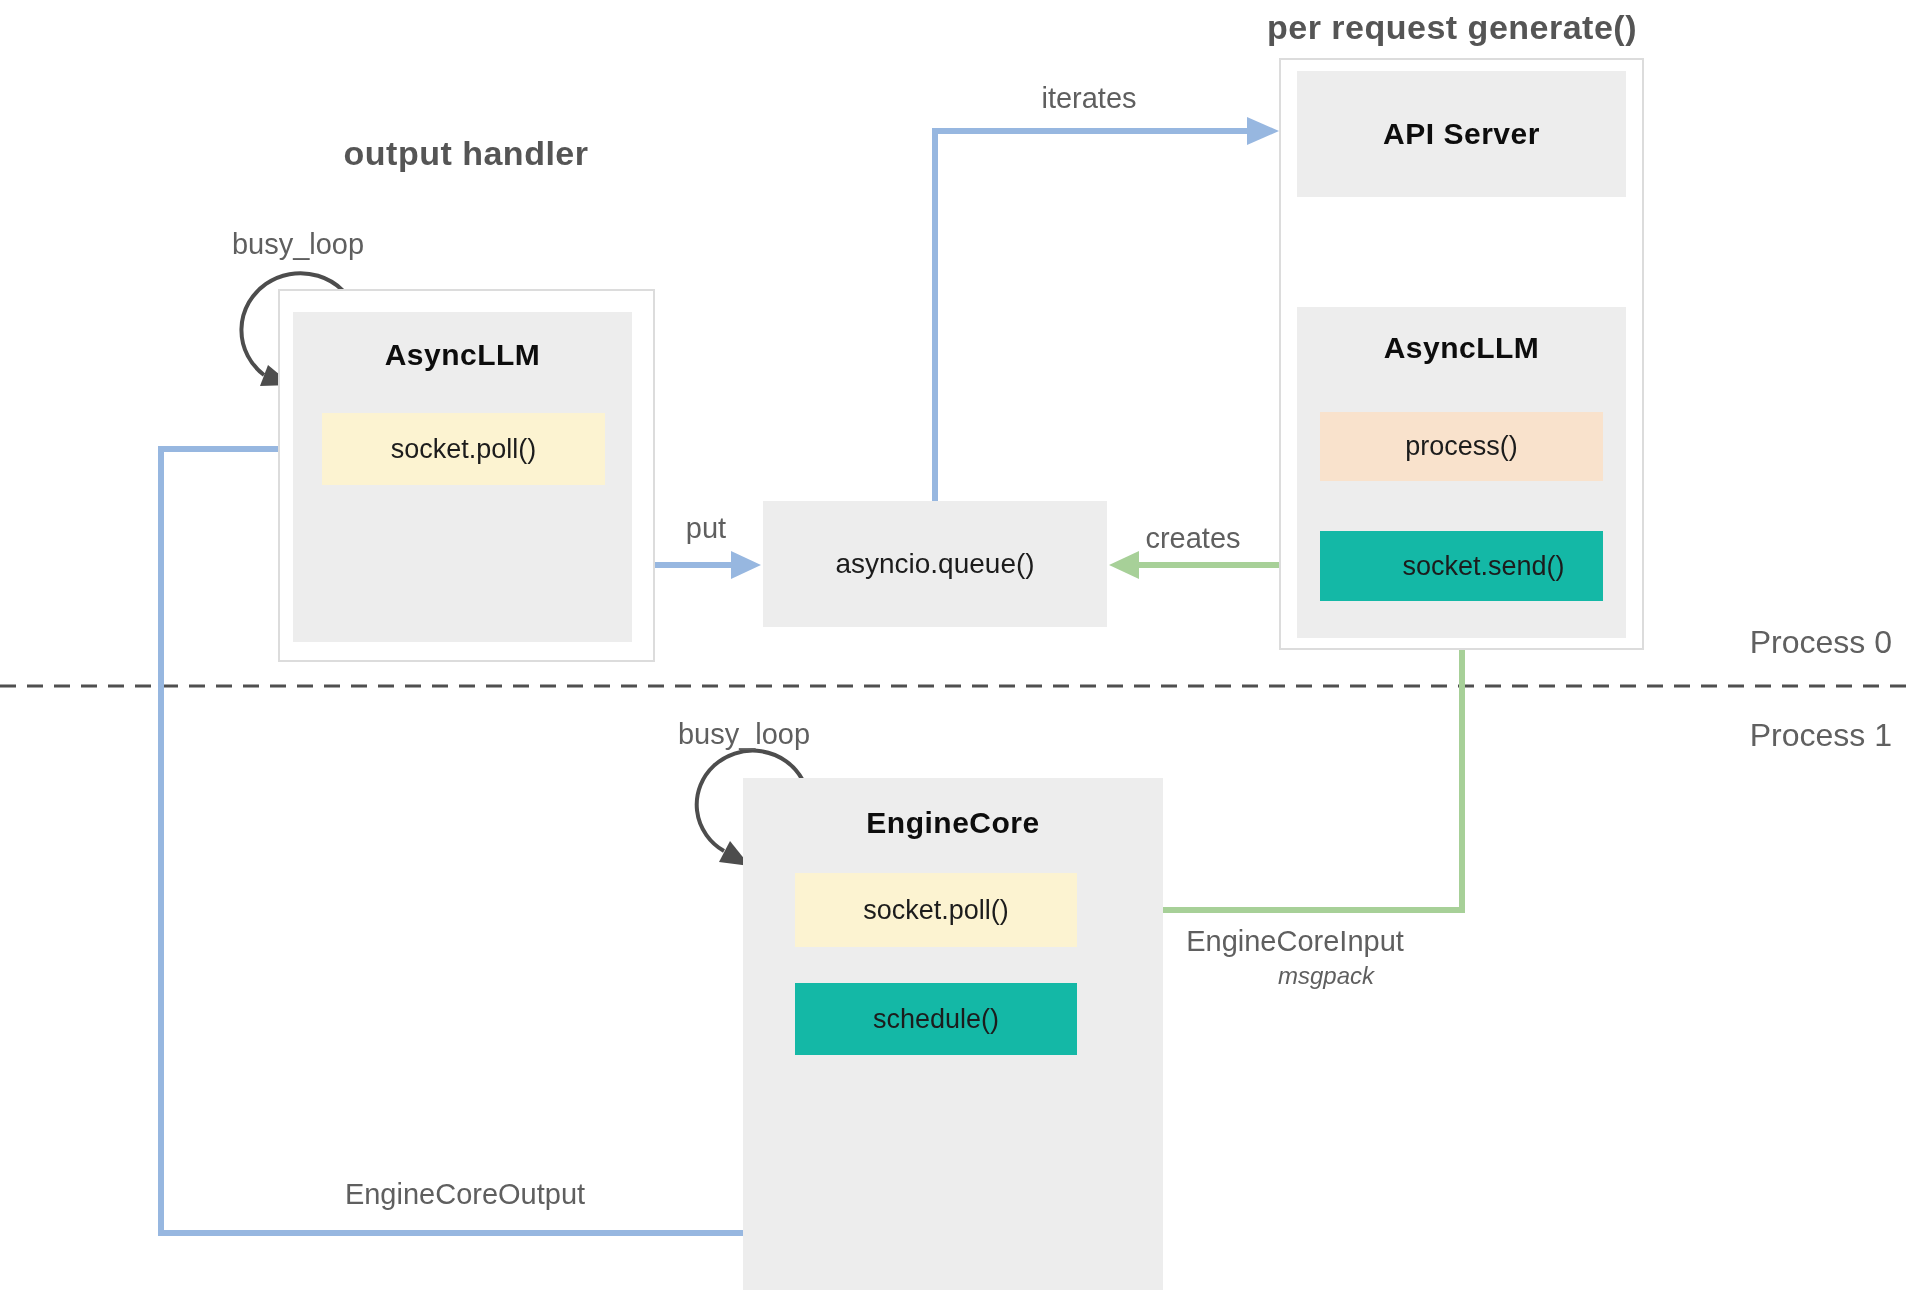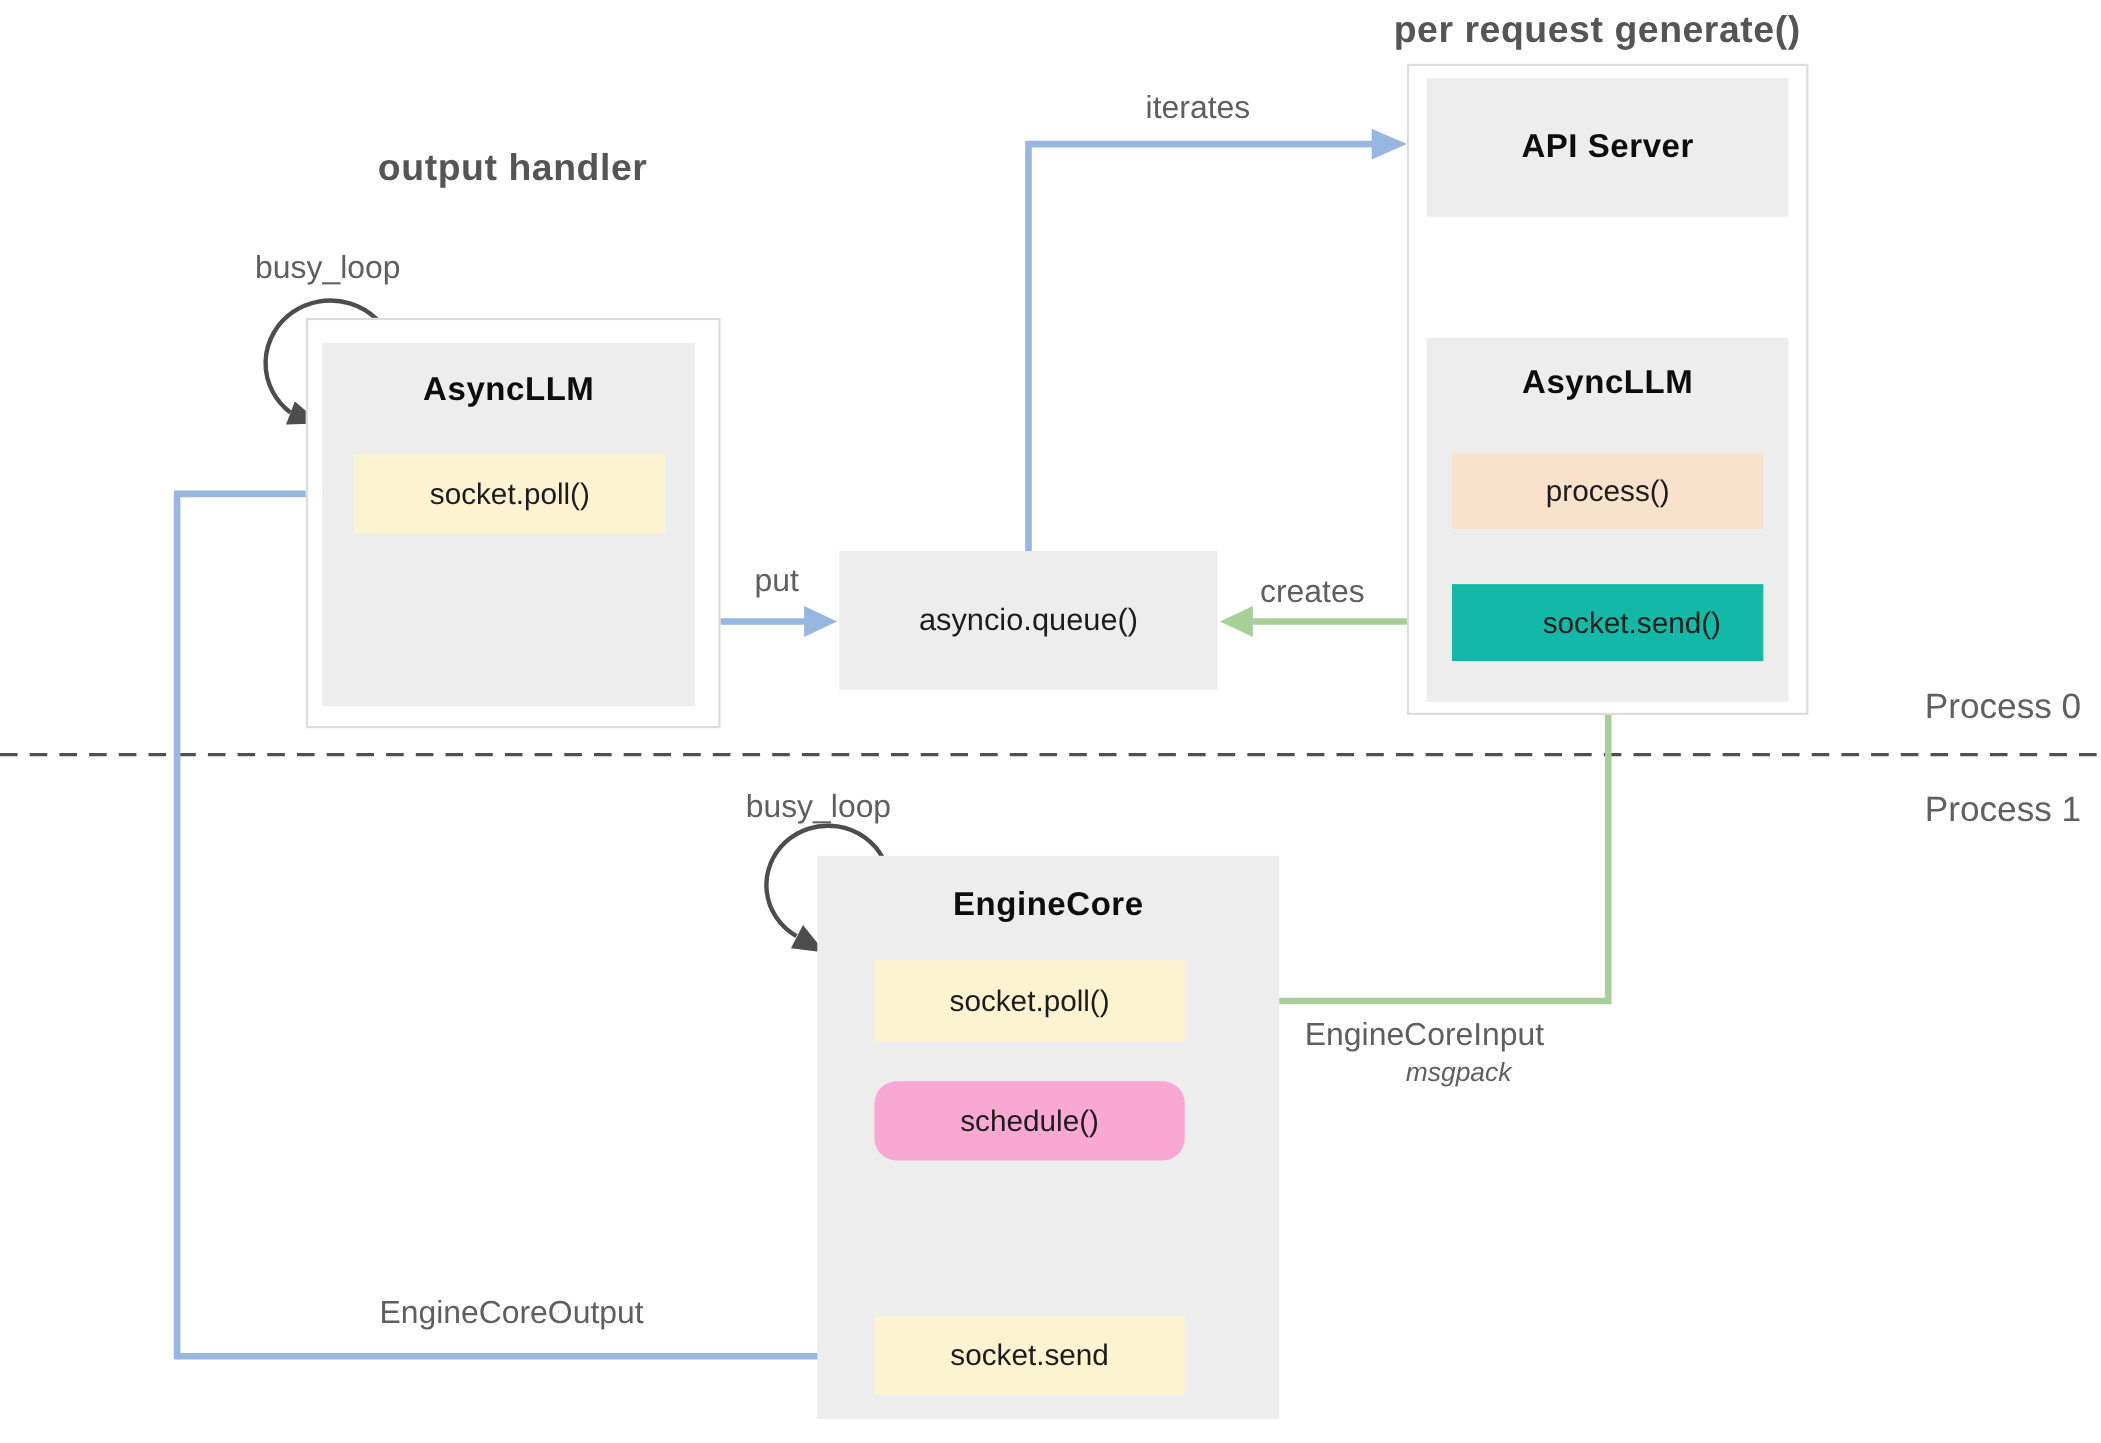--- a/index.html
+++ b/index.html
@@ -170,17 +170,16 @@
 
   <div class="node" style="left: 1297px; top: 307px; width: 329px; height: 331px; background-color: rgb(237, 237, 237);">
     <div class="node-title" style="margin-top:24px;">AsyncLLM</div>
     <div class="method" style="left: 23px; top: 105px; width: 283px; height: 69px; background-color: rgb(249, 226, 204); text-align: right;">process()</div>
     <div class="method" style="left: 23px; top: 224px; width: 283px; height: 70px; background-color: #14b8a6; padding-left: 44px;">socket.send()</div>
   </div>
 
   <div class="node" style="left: 743px; top: 778px; width: 420px; height: 512px; background-color: rgb(237, 237, 237);">
     <div class="node-title" style="margin-top:28px;">EngineCore</div>
     <div class="method" style="left: 52px; top: 95px; width: 282px; height: 74px; background-color: rgb(252, 243, 209);">socket.poll()</div>
-    <div class="method" style="left: 52px; top: 205px; width: 282px; height: 72px; background-color: #f9a8d4; border-radius: 20px;">schedule()</div>
-    <div class="method" style="left: 52px; top: 419px; width: 282px; height: 71px; background-color: rgb(252, 243, 209);">socket.send</div>
+    <div class="method" style="left: 52px; top: 205px; width: 282px; height: 72px; background-color: #14b8a6;">schedule()</div>
   </div>
 
 </div>
 
 </body></html>

